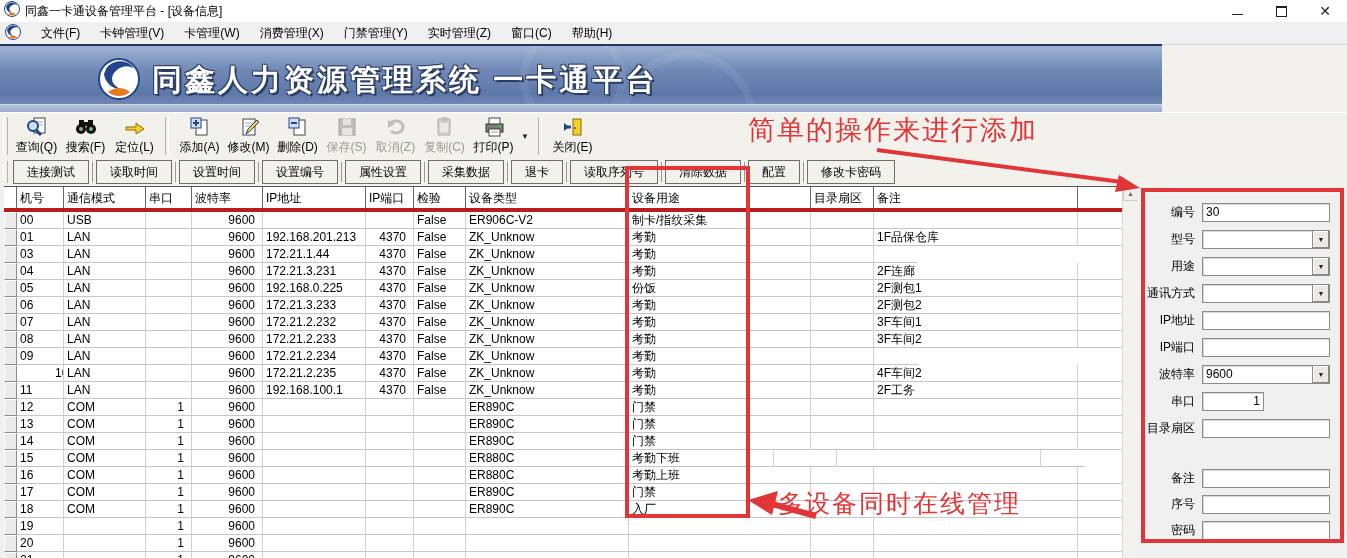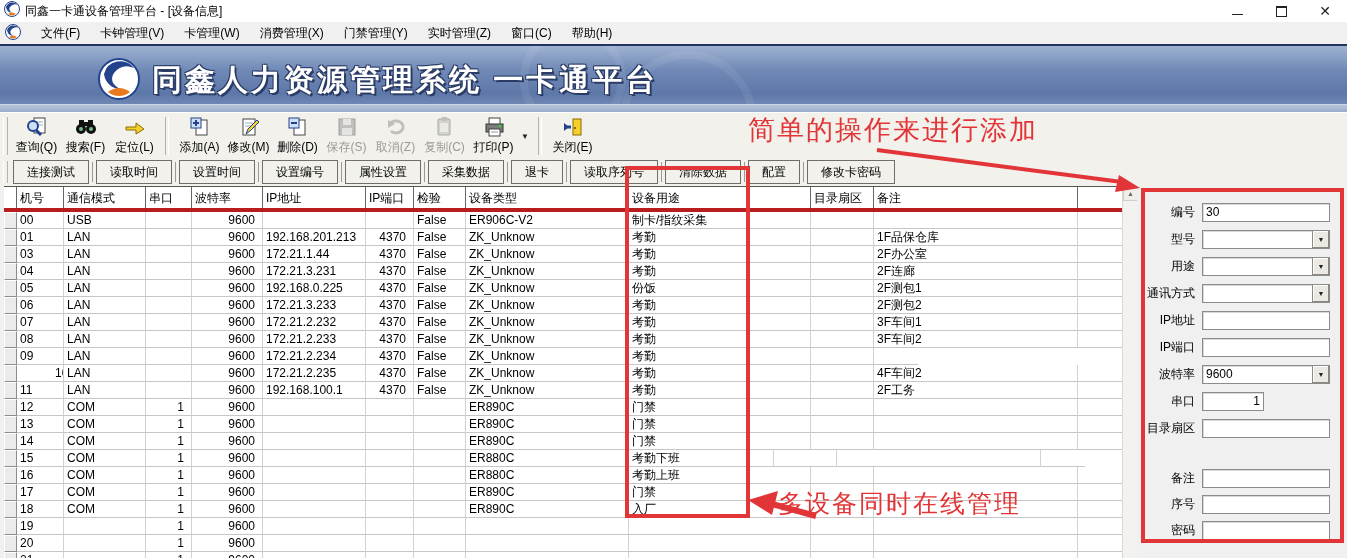--- a/index.html
+++ b/index.html
@@ -17,21 +17,21 @@
   .winbtn{width:44px;height:22px;display:flex;align-items:center;justify-content:center;color:#222;}
   .glyph-min{width:11px;height:1px;background:#222;margin-top:6px;}
   .glyph-max{width:9px;height:8px;border:1px solid #222;border-top-width:2px;}
   .glyph-close{font-size:14px;line-height:14px;}
   
   #menubar{position:absolute;left:0;top:22px;width:1347px;height:22px;background:#f0f0f0;
     display:flex;align-items:center;font-size:12px;border-bottom:1px solid #d8d8d8;}
   #menubar .appicon{margin:0 10px 0 5px;}
   .menuitem{padding:3px 10px;color:#000;}
   
-  #banner{position:absolute;left:0;top:44px;width:1347px;height:68px;
+  #banner{position:absolute;left:0;top:44px;width:1162px;height:68px;
     background:linear-gradient(180deg,#9fb2d2 0%,#7089b6 35%,#5d77a8 70%,#8095bd 100%);
     border-top:2px solid #23355e;overflow:hidden;}
   #banner .strip{position:absolute;left:0;bottom:0;width:100%;height:9px;
     background:linear-gradient(180deg,#b7c4dc,#93a6c8);border-top:1px solid #cdd7e8;}
   #banner .deco1,#banner .deco2{position:absolute;border:8px solid rgba(255,255,255,0.07);border-radius:50%;}
   #banner .deco1{width:90px;height:90px;left:520px;top:-20px;}
   #banner .deco2{width:120px;height:120px;left:620px;top:5px;}
   #bannerlogo{position:absolute;left:98px;top:12px;}
   #bannertitle{position:absolute;left:152px;top:14px;font-size:30px;font-weight:bold;color:#ffffff;
     letter-spacing:3px;text-shadow:2px 2px 0 #2a3c66, -1px -1px 0 #2a3c66, 1px -1px 0 #2a3c66, -1px 1px 0 #2a3c66;}
@@ -360,21 +360,20 @@
         <div class="dcell" style="width: 47px;">03</div>
         <div class="dcell" style="width: 82px;">LAN</div>
         <div class="dcell r" style="width: 46px;"></div>
         <div class="dcell r" style="width: 71px;">9600</div>
         <div class="dcell" style="width: 103px;">172.21.1.44</div>
         <div class="dcell r" style="width: 48px;">4370</div>
         <div class="dcell" style="width: 52px;">False</div>
         <div class="dcell" style="width: 163px;">ZK_Unknow</div>
         <div class="dcell" style="width: 182px;">考勤</div>
         <div class="dcell" style="width: 63px;"></div>
-        <div class="dcell" style="width: 204px;">2F办公室</div>
         <div class="dcell" style="width: 44px; border-right: none;"></div>
       </div>
       <div class="drow">
         <div class="dcell selcell" style="width: 13px;"></div>
         <div class="dcell" style="width: 47px;">04</div>
         <div class="dcell" style="width: 82px;">LAN</div>
         <div class="dcell r" style="width: 46px;"></div>
         <div class="dcell r" style="width: 71px;">9600</div>
         <div class="dcell" style="width: 103px;">172.21.3.231</div>
         <div class="dcell r" style="width: 48px;">4370</div>

